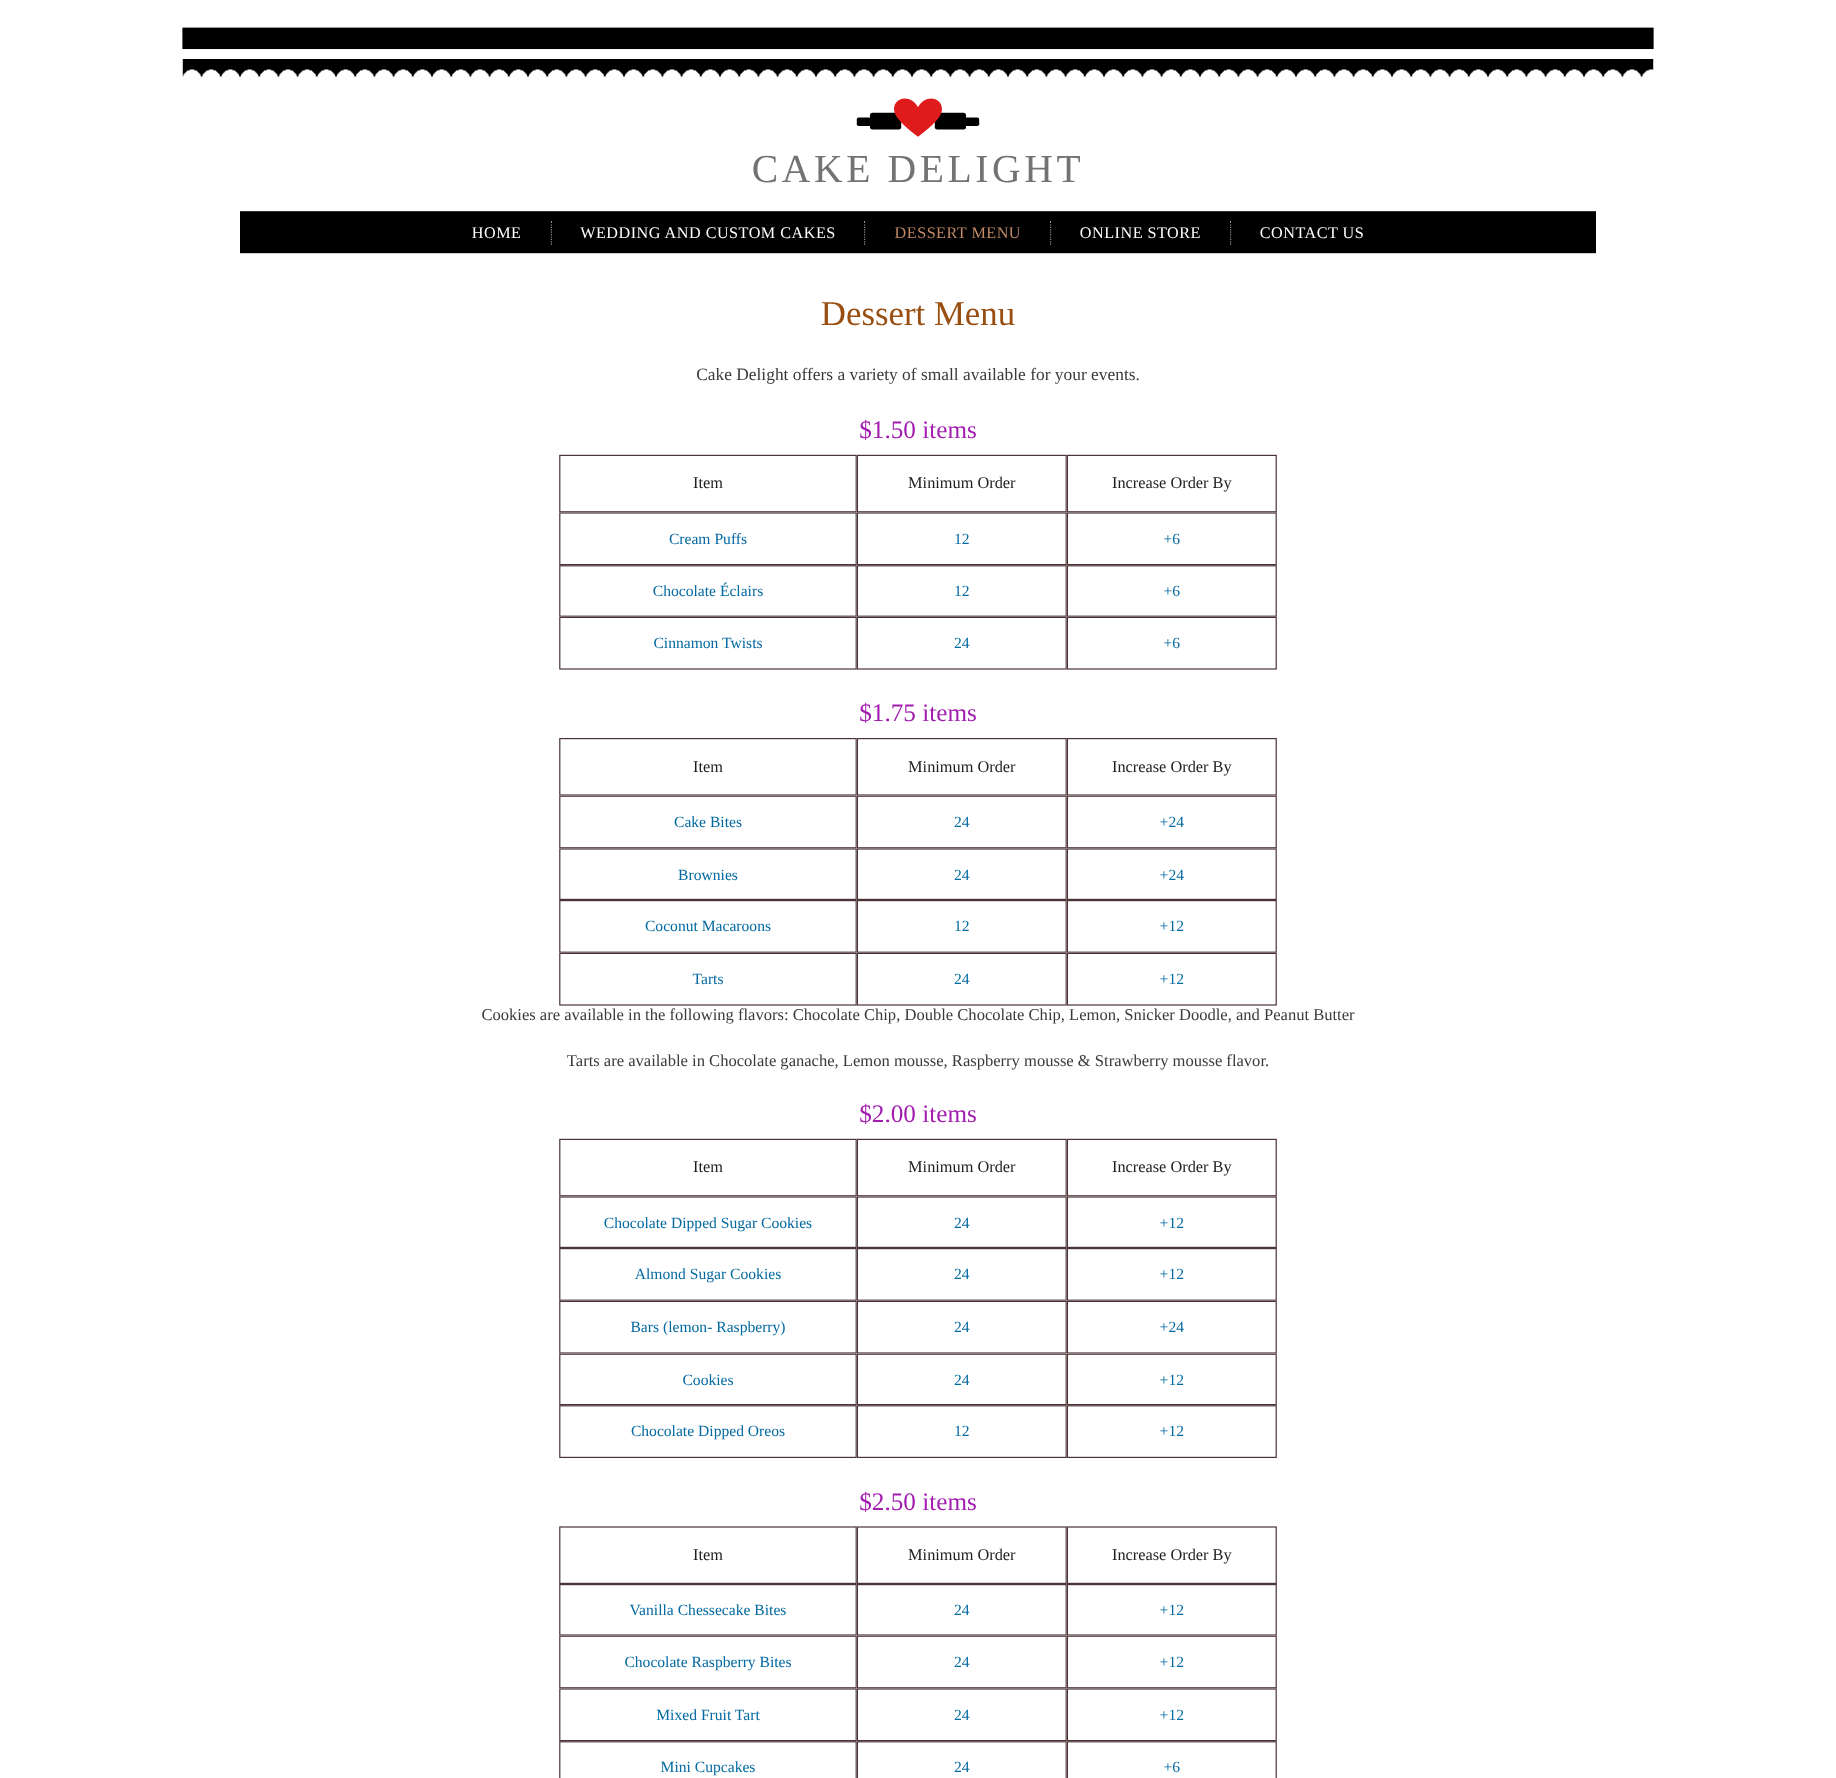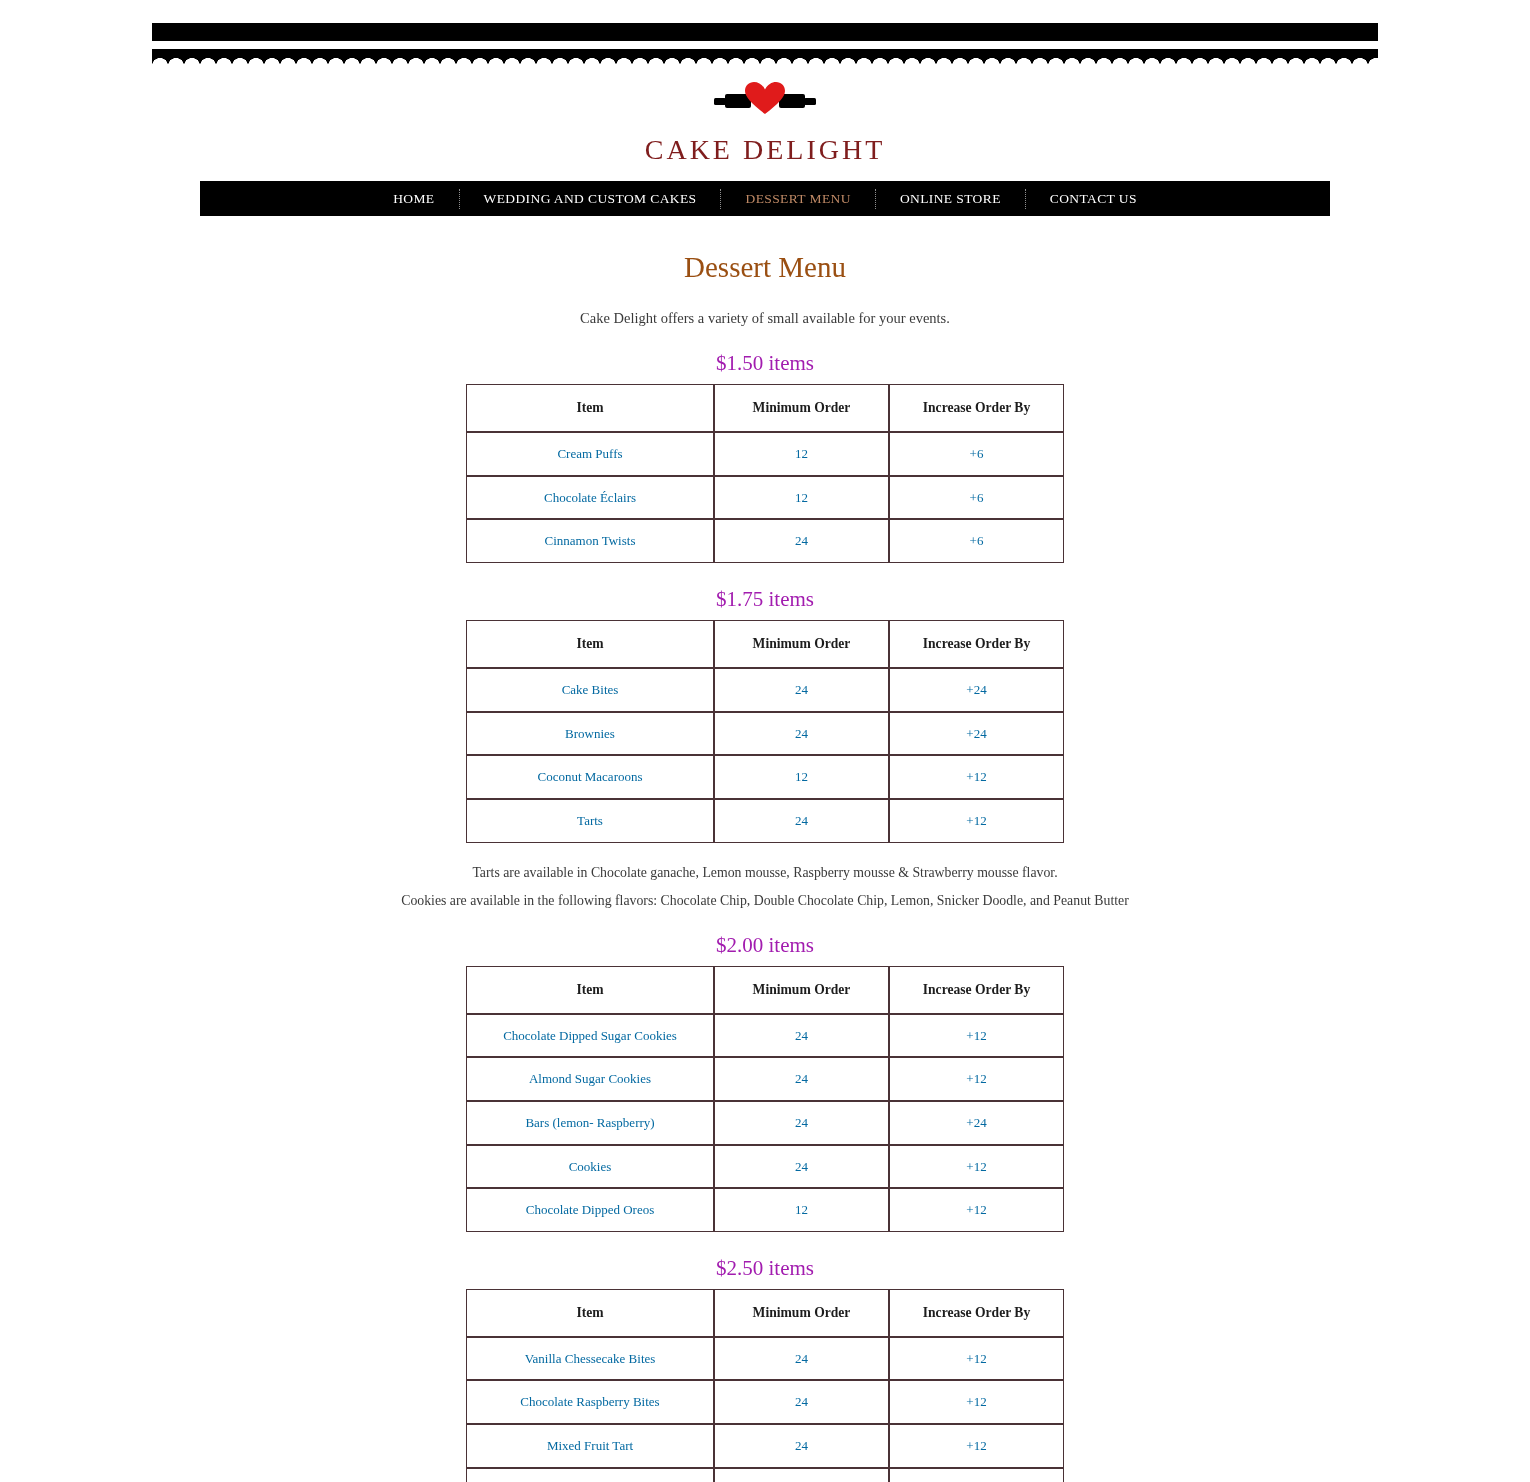--- a/index.html
+++ b/index.html
@@ -52,24 +52,24 @@
     text-align: center;
     padding-top: 14px;
     padding-bottom: 6px;
   }
   .logo-mark {
     height: 36px;
     line-height: 0;
   }
   .logo-text {
     font-family: "Liberation Serif", "DejaVu Serif", serif;
-    font-size: 28px;
+    font-size: 33px;
     letter-spacing: 3px;
-    color: #7f1d1d;
-    margin-top: 18px;
+    color: #737373;
+    margin-top: 8px;
   }
 
   
   .nav {
     width: 1130px;
     margin: 9px auto 0 auto;
     background: #000000;
     height: 35px;
     display: flex;
     align-items: center;
@@ -139,21 +139,21 @@
     padding: 12px 6px;
     font-size: 13px;
     color: #0369a1;
     text-align: center;
     vertical-align: middle;
     background: #ffffff;
     font-weight: normal;
     line-height: 1.35;
   }
   table.menu-table th {
-    font-weight: bold;
+    font-weight: normal;
     font-size: 13.6px;
     color: #1d1d1d;
     padding: 14px 6px;
     text-align: center;
   }
   .col-item   { width: 248px; }
   .col-min    { width: 175px; }
   .col-inc    { width: 175px; }
 </style>
 </head>
@@ -261,22 +261,22 @@
           <td>+12</td>
         </tr>
         <tr>
           <td>Tarts</td>
           <td>24</td>
           <td>+12</td>
         </tr>
       </tbody>
     </table>
 
+    <p class="note">Cookies are available in the following flavors: Chocolate Chip, Double Chocolate Chip, Lemon, Snicker Doodle, and Peanut Butter</p>
     <p class="note first">Tarts are available in Chocolate ganache, Lemon mousse, Raspberry mousse &amp; Strawberry mousse flavor.</p>
-    <p class="note">Cookies are available in the following flavors: Chocolate Chip, Double Chocolate Chip, Lemon, Snicker Doodle, and Peanut Butter</p>
 
     <h2 class="section-heading">$2.00 items</h2>
     <table class="menu-table">
       <colgroup>
           <col class="col-item">
           <col class="col-min">
           <col class="col-inc">
         </colgroup>
       <thead>
         <tr>

